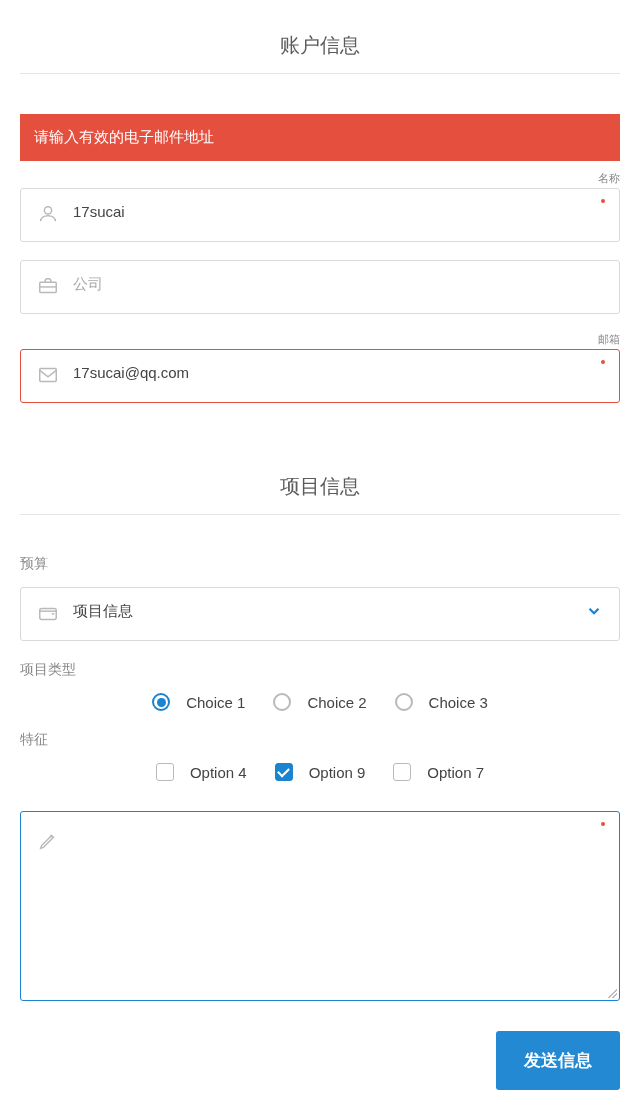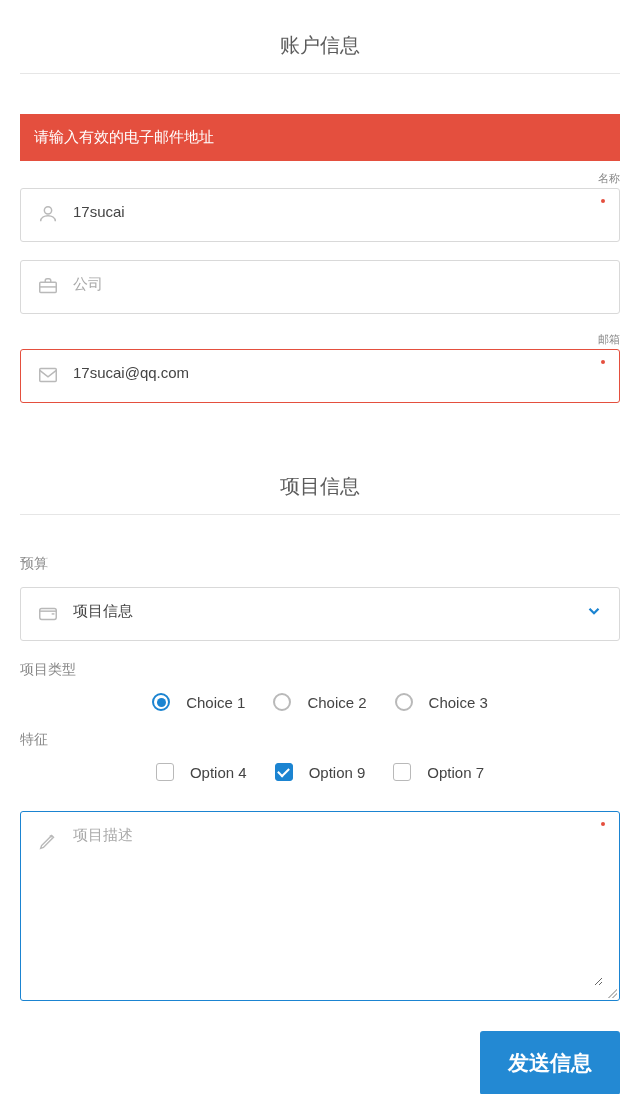--- a/index.html
+++ b/index.html
@@ -125,21 +125,21 @@
       linear-gradient(135deg, transparent 50%, #bbb 50%, #bbb 60%, transparent 60%, transparent 70%, #bbb 70%, #bbb 80%, transparent 80%);
     pointer-events: none;
   }
 
   .actions { display: flex; justify-content: flex-end; margin-top: 30px; }
   .submit-btn {
     background: #2389d3;
     color: #fff;
     border: none;
     padding: 18px 28px;
-    font-size: 21px;
+    font-size: 17px;
     font-weight: 700;
     border-radius: 3px;
     cursor: pointer;
   }
 
   .spacer { height: 40px; }
 </style>
 </head>
 <body>
 
@@ -237,21 +237,20 @@
     </label>
   </div>
 
   <div class="input-group textarea-group focus" style="margin-top:30px;">
     <span class="icon">
       <svg width="22" height="22" viewBox="0 0 24 24" fill="none" stroke="currentColor" stroke-width="1.6">
         <path d="M4 20l3-1 11-11-2-2L5 17l-1 3z"></path>
           <path d="M14 6l2 2"></path>
       </svg>
     </span>
-    <textarea placeholder="项目描述" style=""></textarea>
     <span class="req-dot"></span>
     <span class="resize-handle"></span>
   </div>
 
   <div class="actions">
     <button class="submit-btn">发送信息</button>
   </div>
 
 </div>
 

